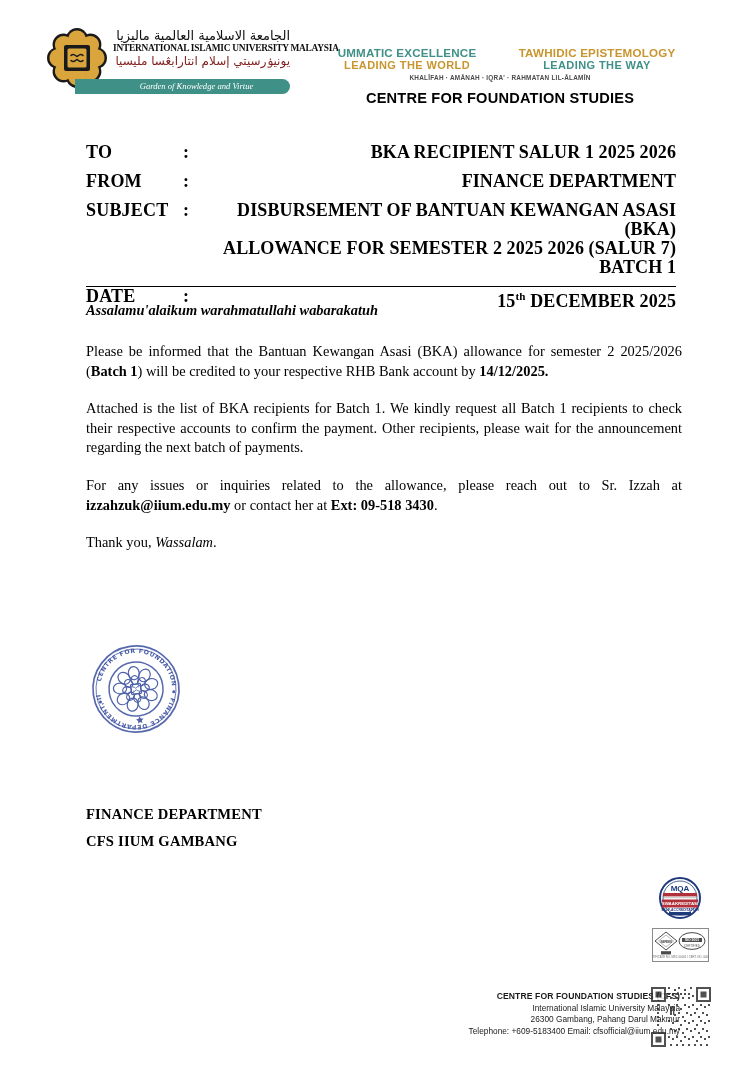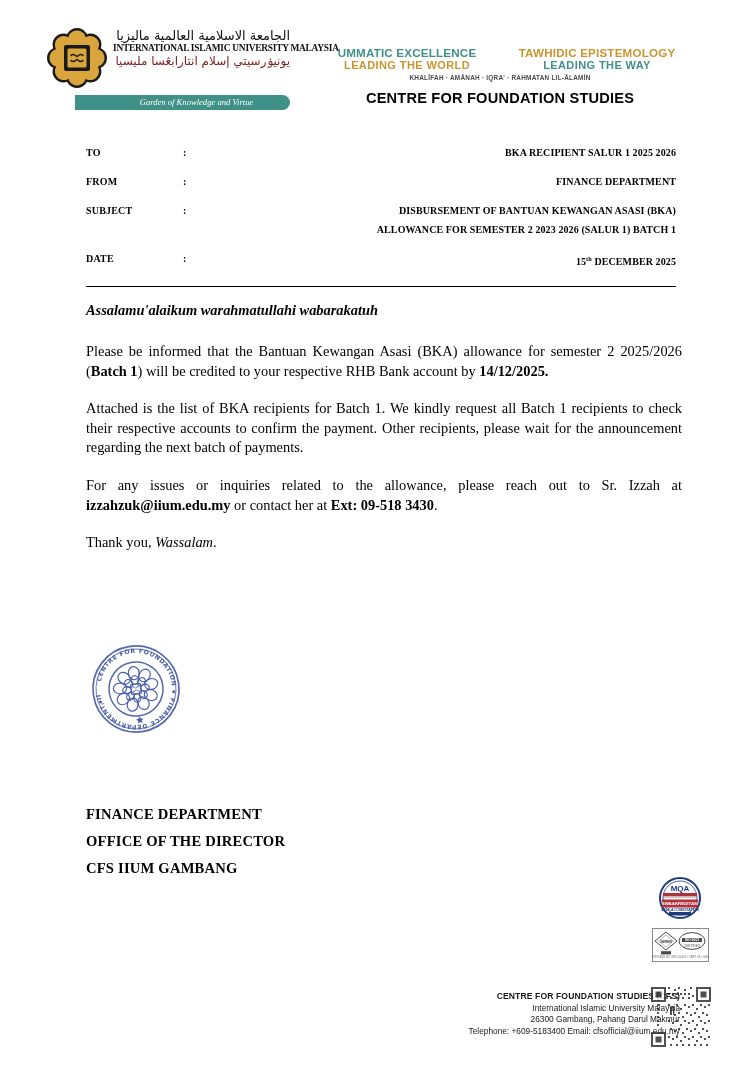--- a/index.html
+++ b/index.html
@@ -70,21 +70,21 @@
     line-height: 15px;
     text-align: right;
     letter-spacing: -0.3px;
     color: #7f1d1d;
     white-space: nowrap;
     overflow: hidden;
   }
   .logo-ribbon {
     position: absolute;
     left: 30px;
-    top: 69px;
+    top: 53px;
     width: 215px;
     height: 15px;
     background: #3f9086;
     border-radius: 0 9px 9px 0;
   }
   .logo-ribbon span {
     display: block;
     font-family: "Liberation Serif", serif;
     font-style: italic;
     font-size: 8.6px;
@@ -149,21 +149,21 @@
   .memo {
     position: absolute;
     left: 86px;
     top: 143px;
     width: 590px;
   }
   .memo-row {
     display: flex;
     margin-bottom: 10px;
     font-weight: bold;
-    font-size: 10px;
+    font-size: 18px;
     line-height: 19px;
   }
   .memo-label { width: 97px; flex: none; letter-spacing: 0.2px; }
   .memo-colon { width: 7px; flex: none; }
   .memo-value { flex: 1; letter-spacing: 0.1px; text-align: right; }
   .memo-value .l2 { display: block; }
   sup { font-size: 0.62em; vertical-align: super; }
 
   .rule {
     position: absolute;
@@ -345,21 +345,21 @@
       <div class="memo-label">FROM</div>
       <div class="memo-colon">:</div>
       <div class="memo-value">FINANCE DEPARTMENT</div>
     </div>
 
     <div class="memo-row">
       <div class="memo-label">SUBJECT</div>
       <div class="memo-colon">:</div>
       <div class="memo-value">
         <span class="l2">DISBURSEMENT OF BANTUAN KEWANGAN ASASI (BKA)</span>
-        <span class="l2">ALLOWANCE FOR SEMESTER 2 2023 2026 (SALUR 1) BATCH 1</span>
+        <span class="l2">ALLOWANCE FOR SEMESTER 2 2025 2026 (SALUR 7) BATCH 1</span>
       </div>
     </div>
 
     <div class="memo-row">
       <div class="memo-label">DATE</div>
       <div class="memo-colon">:</div>
       <div class="memo-value"><span>15</span><sup>th</sup><span> DECEMBER 2025</span></div>
     </div>
   </div>
 
@@ -424,21 +424,20 @@
           </g>
           <rect x="-5" y="-5" width="10" height="10" rx="1"></rect>
           <path d="M-3.2,-1.6 C-1.6,-3.4 -0.8,-0.8 0,-0.8 C0.8,-0.8 1.6,-3.4 3.2,-1.6 M-3.2,1.6 C-1.6,3.4 -0.8,0.8 0,0.8 C0.8,0.8 1.6,3.4 3.2,1.6" stroke-width="0.9"></path>
         </g>
       </g>
     </svg>
   </div>
 
   <div class="signoff">
     <div>FINANCE DEPARTMENT</div>
-    <div>OFFICE OF THE DIRECTOR</div>
     <div>CFS IIUM GAMBANG</div>
   </div>
 
   <div class="badge-mqa">
     <svg viewBox="0 0 48 44" width="48" height="44" aria-hidden="true">
       <circle cx="24" cy="22" r="20" fill="#ffffff" stroke="#1f3a7a" stroke-width="2"></circle>
       <circle cx="24" cy="22" r="17" fill="#ffffff" stroke="#1f3a7a" stroke-width="0.8"></circle>
       <text x="24" y="15" text-anchor="middle" font-family="Liberation Sans, sans-serif" font-size="8" font-weight="bold" fill="#1f3a7a">MQA</text>
       <rect x="7" y="17" width="34" height="3.4" fill="#b0313a"></rect>
       <rect x="7" y="21" width="34" height="1.2" fill="#9aa0a6" opacity="0.5"></rect>

